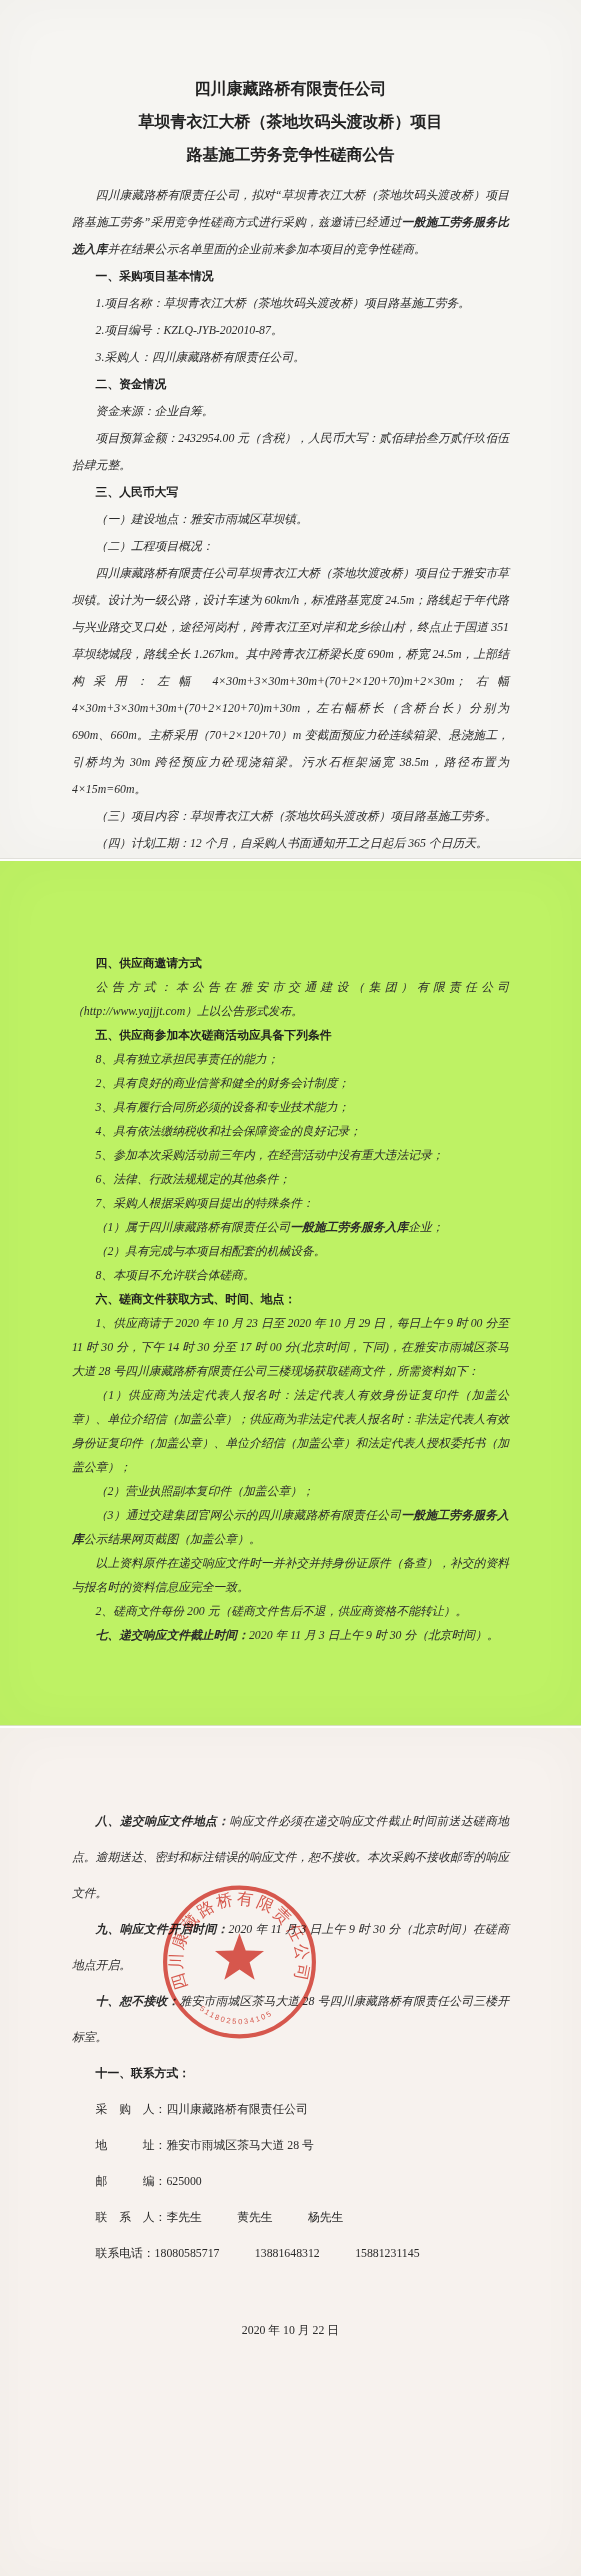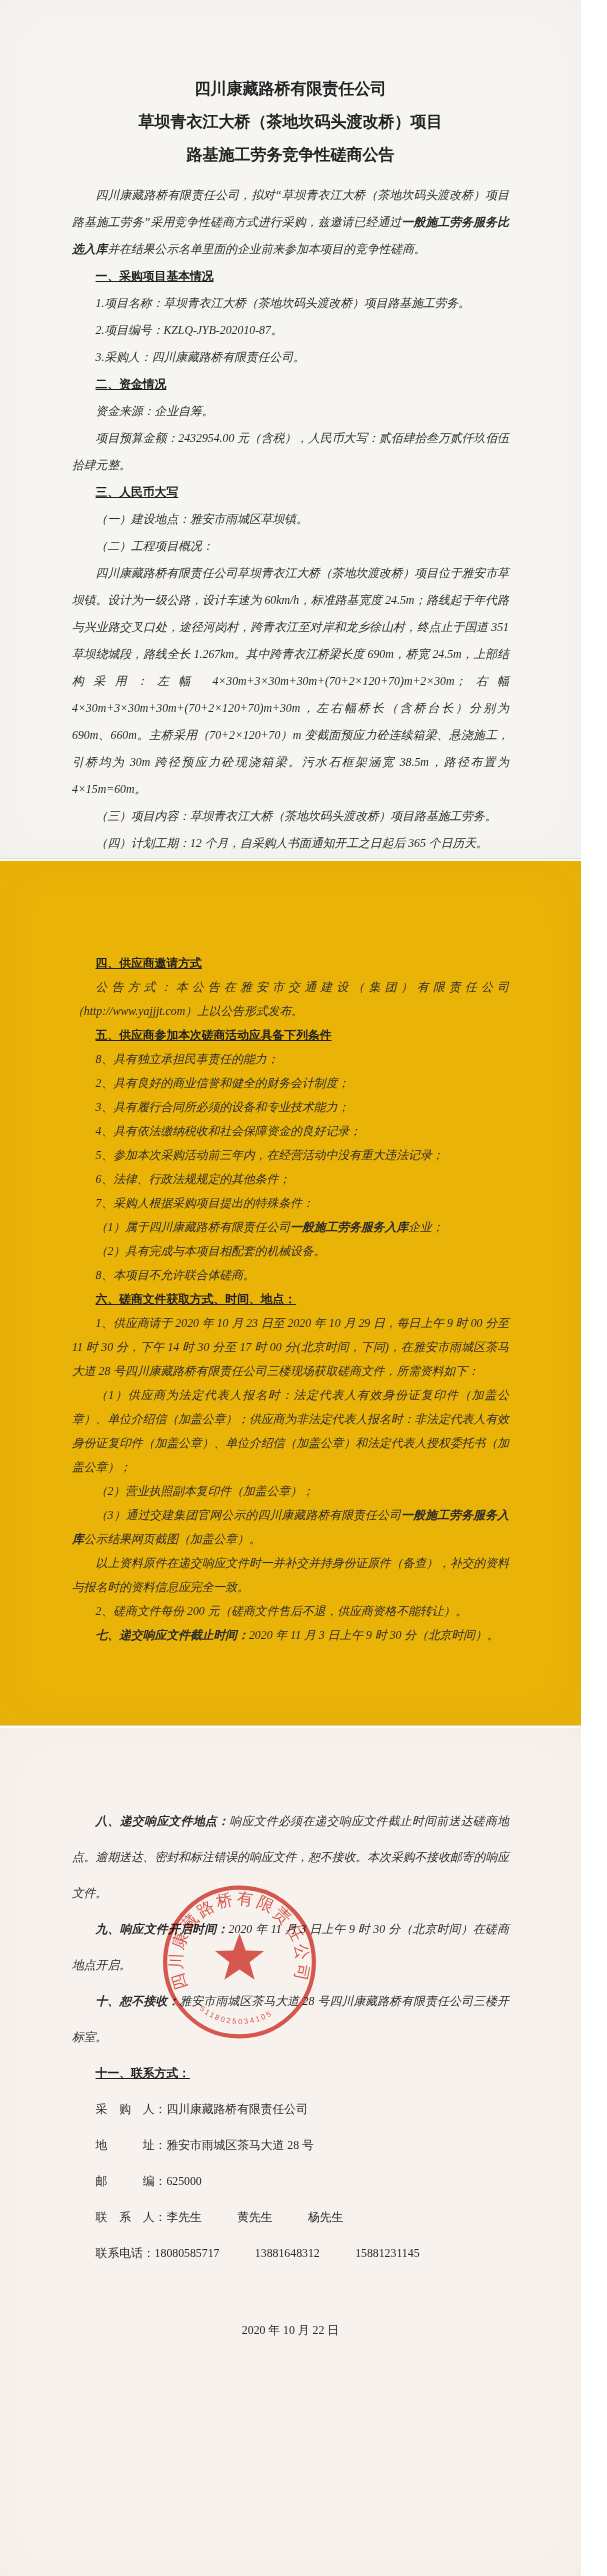--- a/index.html
+++ b/index.html
@@ -1,29 +1,29 @@
 <!DOCTYPE html>
 <html style="font-size:12px"><head>
 <meta charset="utf-8">
 <style>
   html,body{margin:0;padding:0;background:#ffffff;}
   body{width:607px;font-family:"Liberation Serif","DejaVu Serif",serif;color:#2b2b2b;}
   .page{position:relative;width:581px;overflow:hidden;box-shadow:inset 0 0 53px rgba(60,55,40,0.03);}
   .page-1{height:859px;background:#f6f5f2;}
-  .page-2{height:865px;background:#eab308;border-top:2.3px solid #fdfdfc;box-shadow:0 -0.8px 0 #dddbd5,inset 0 0 53px rgba(60,55,40,0.03);}
+  .page-2{height:865px;background:#bef264;border-top:2.3px solid #fdfdfc;box-shadow:0 -0.8px 0 #dddbd5,inset 0 0 53px rgba(60,55,40,0.03);}
   .page-3{height:852px;background:#f7f2ee;border-top:2.3px solid #fdfdfc;box-shadow:0 -0.8px 0 #dddbd5,inset 0 0 53px rgba(60,55,40,0.03);}
   .content{padding:0 72px;text-align:justify;font-size:11.8px;}
   .page-1 .content{padding-top:72px;line-height:27px;}
   .page-2 .content{padding-top:90px;line-height:24px;}
   .page-3 .content{padding-top:75px;line-height:36px;}
   .para{margin:0;}
   .title{font-weight:bold;font-size:16px;line-height:33px;text-align:center;text-indent:0;color:#222;}
   .title:last-of-type{margin-bottom:0;}
   .spacer-after-title{height:10.6px;}
-  .heading{font-weight:bold;text-indent:2em;color:#1f1f1f;text-decoration:underline;}
+  .heading{font-weight:bold;text-indent:2em;color:#1f1f1f;}
   .body{text-indent:2em;font-style:italic;}
   .flush{text-indent:0;}
   .contact{text-indent:2em;}
   .date{text-align:center;text-indent:0;margin-top:41px;}
   .b{font-weight:bold;}
   .seal{position:absolute;left:156px;top:149px;mix-blend-mode:multiply;}
 </style>
 </head>
 <body>
 

